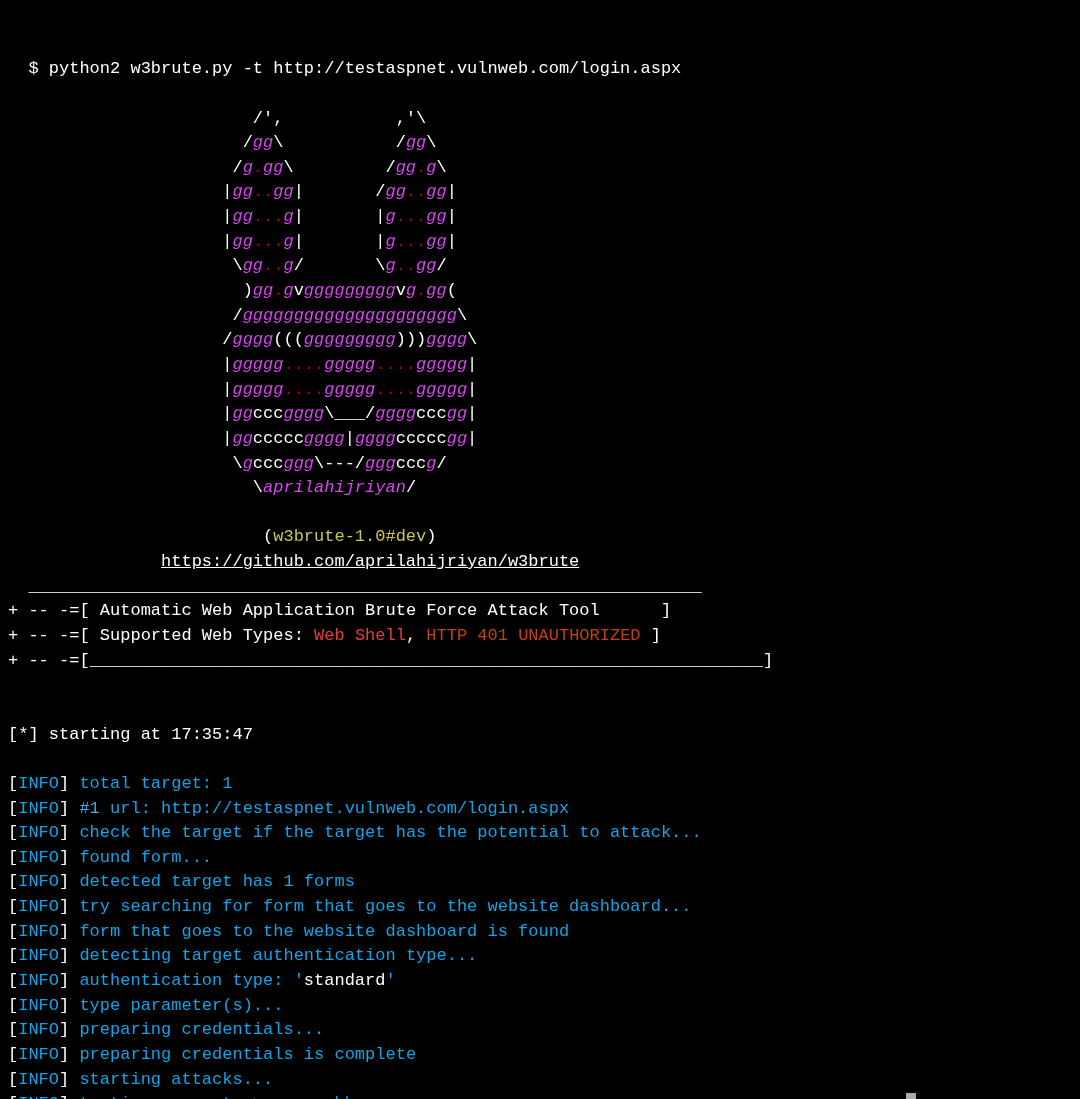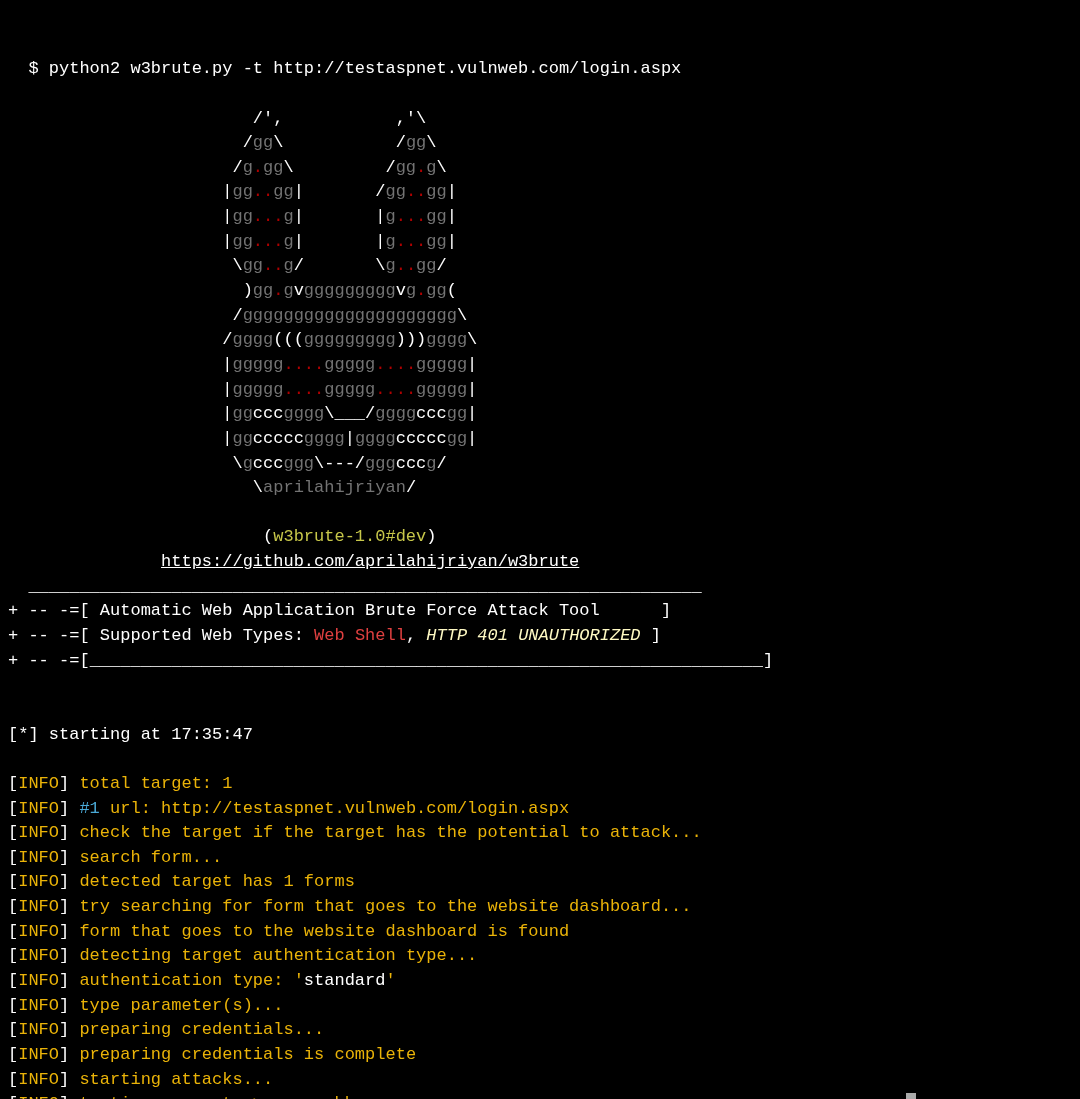--- a/index.html
+++ b/index.html
@@ -8,27 +8,27 @@
     background: #000;
     color: #fff;
     font-family: "Courier New", monospace;
     font-size: 17px;
     line-height: 1.45;
     white-space: pre;
     overflow-x: hidden;
     width: 1080px;
     box-sizing: border-box;
   }
-  .g { color: #737373; }
-  .gb{ color: #eab308; }
+  .g { color: #d946ef; font-style: italic; }
+  .gb{ color: #0ea5e9; }
   .r { color: #b00000; }
   .w { color: #ffffff; }
   .y { color: #c8c84a; text-align: center; }
   .c { color: #4aa9d6; }
-  .blue { color: #fef9c3; font-style: italic; }
+  .blue { color: #c2410c; }
   .red2{ color: #e04040; text-align: right; }
   .ul { text-decoration: underline; }
   .cursor{ display:inline-block; width:10px; height:20px; background:#aaa; vertical-align:text-bottom;}
 </style>
 </head>
 <body>
 
 <div><span>  $ </span><span class="w">python2 w3brute.py -t http://testaspnet.vulnweb.com/login.aspx</span>
 
 <span class="w">                        /',           ,'\</span>
@@ -54,21 +54,21 @@
 <span class="w">+ -- -=[ </span><span class="w">Automatic Web Application Brute Force Attack Tool      </span><span class="w">]</span>
 <span class="w">+ -- -=[ </span><span class="w">Supported Web Types: </span><span class="red2">Web Shell</span><span class="w">, </span><span class="blue">HTTP 401 UNAUTHORIZED</span><span> </span><span class="w">]</span>
 <span class="w">+ -- -=[</span><span class="w">__________________________________________________________________</span><span class="w">]</span>
 
 
 <span class="w">[*] </span><span class="w">starting at </span><span class="w">17:35:47</span>
 
 <span class="w">[</span><span class="gb">INFO</span><span class="w">] </span><span class="gb">total target: 1</span>
 <span class="w">[</span><span class="gb">INFO</span><span class="w">] </span><span class="c">#1</span><span class="gb"> url: http://testaspnet.vulnweb.com/login.aspx</span>
 <span class="w">[</span><span class="gb">INFO</span><span class="w">] </span><span class="gb">check the target if the target has the potential to attack...</span>
-<span class="w">[</span><span class="gb">INFO</span><span class="w">] </span><span class="gb">search form...</span>
+<span class="w">[</span><span class="gb">INFO</span><span class="w">] </span><span class="gb">found form...</span>
 <span class="w">[</span><span class="gb">INFO</span><span class="w">] </span><span class="gb">detected target has 1 forms</span>
 <span class="w">[</span><span class="gb">INFO</span><span class="w">] </span><span class="gb">try searching for form that goes to the website dashboard...</span>
 <span class="w">[</span><span class="gb">INFO</span><span class="w">] </span><span class="gb">form that goes to the website dashboard is found</span>
 <span class="w">[</span><span class="gb">INFO</span><span class="w">] </span><span class="gb">detecting target authentication type...</span>
 <span class="w">[</span><span class="gb">INFO</span><span class="w">] </span><span class="gb">authentication type: '</span><span class="w">standard</span><span class="gb">'</span>
 <span class="w">[</span><span class="gb">INFO</span><span class="w">] </span><span class="gb">type parameter(s)...</span>
 <span class="w">[</span><span class="gb">INFO</span><span class="w">] </span><span class="gb">preparing credentials...</span>
 <span class="w">[</span><span class="gb">INFO</span><span class="w">] </span><span class="gb">preparing credentials is complete</span>
 <span class="w">[</span><span class="gb">INFO</span><span class="w">] </span><span class="gb">starting attacks...</span>
 <span class="w">[</span><span class="gb">INFO</span><span class="w">] </span><span class="gb">testing account -&gt; aa : abba</span>                                                     <span class="cursor"></span></div>

